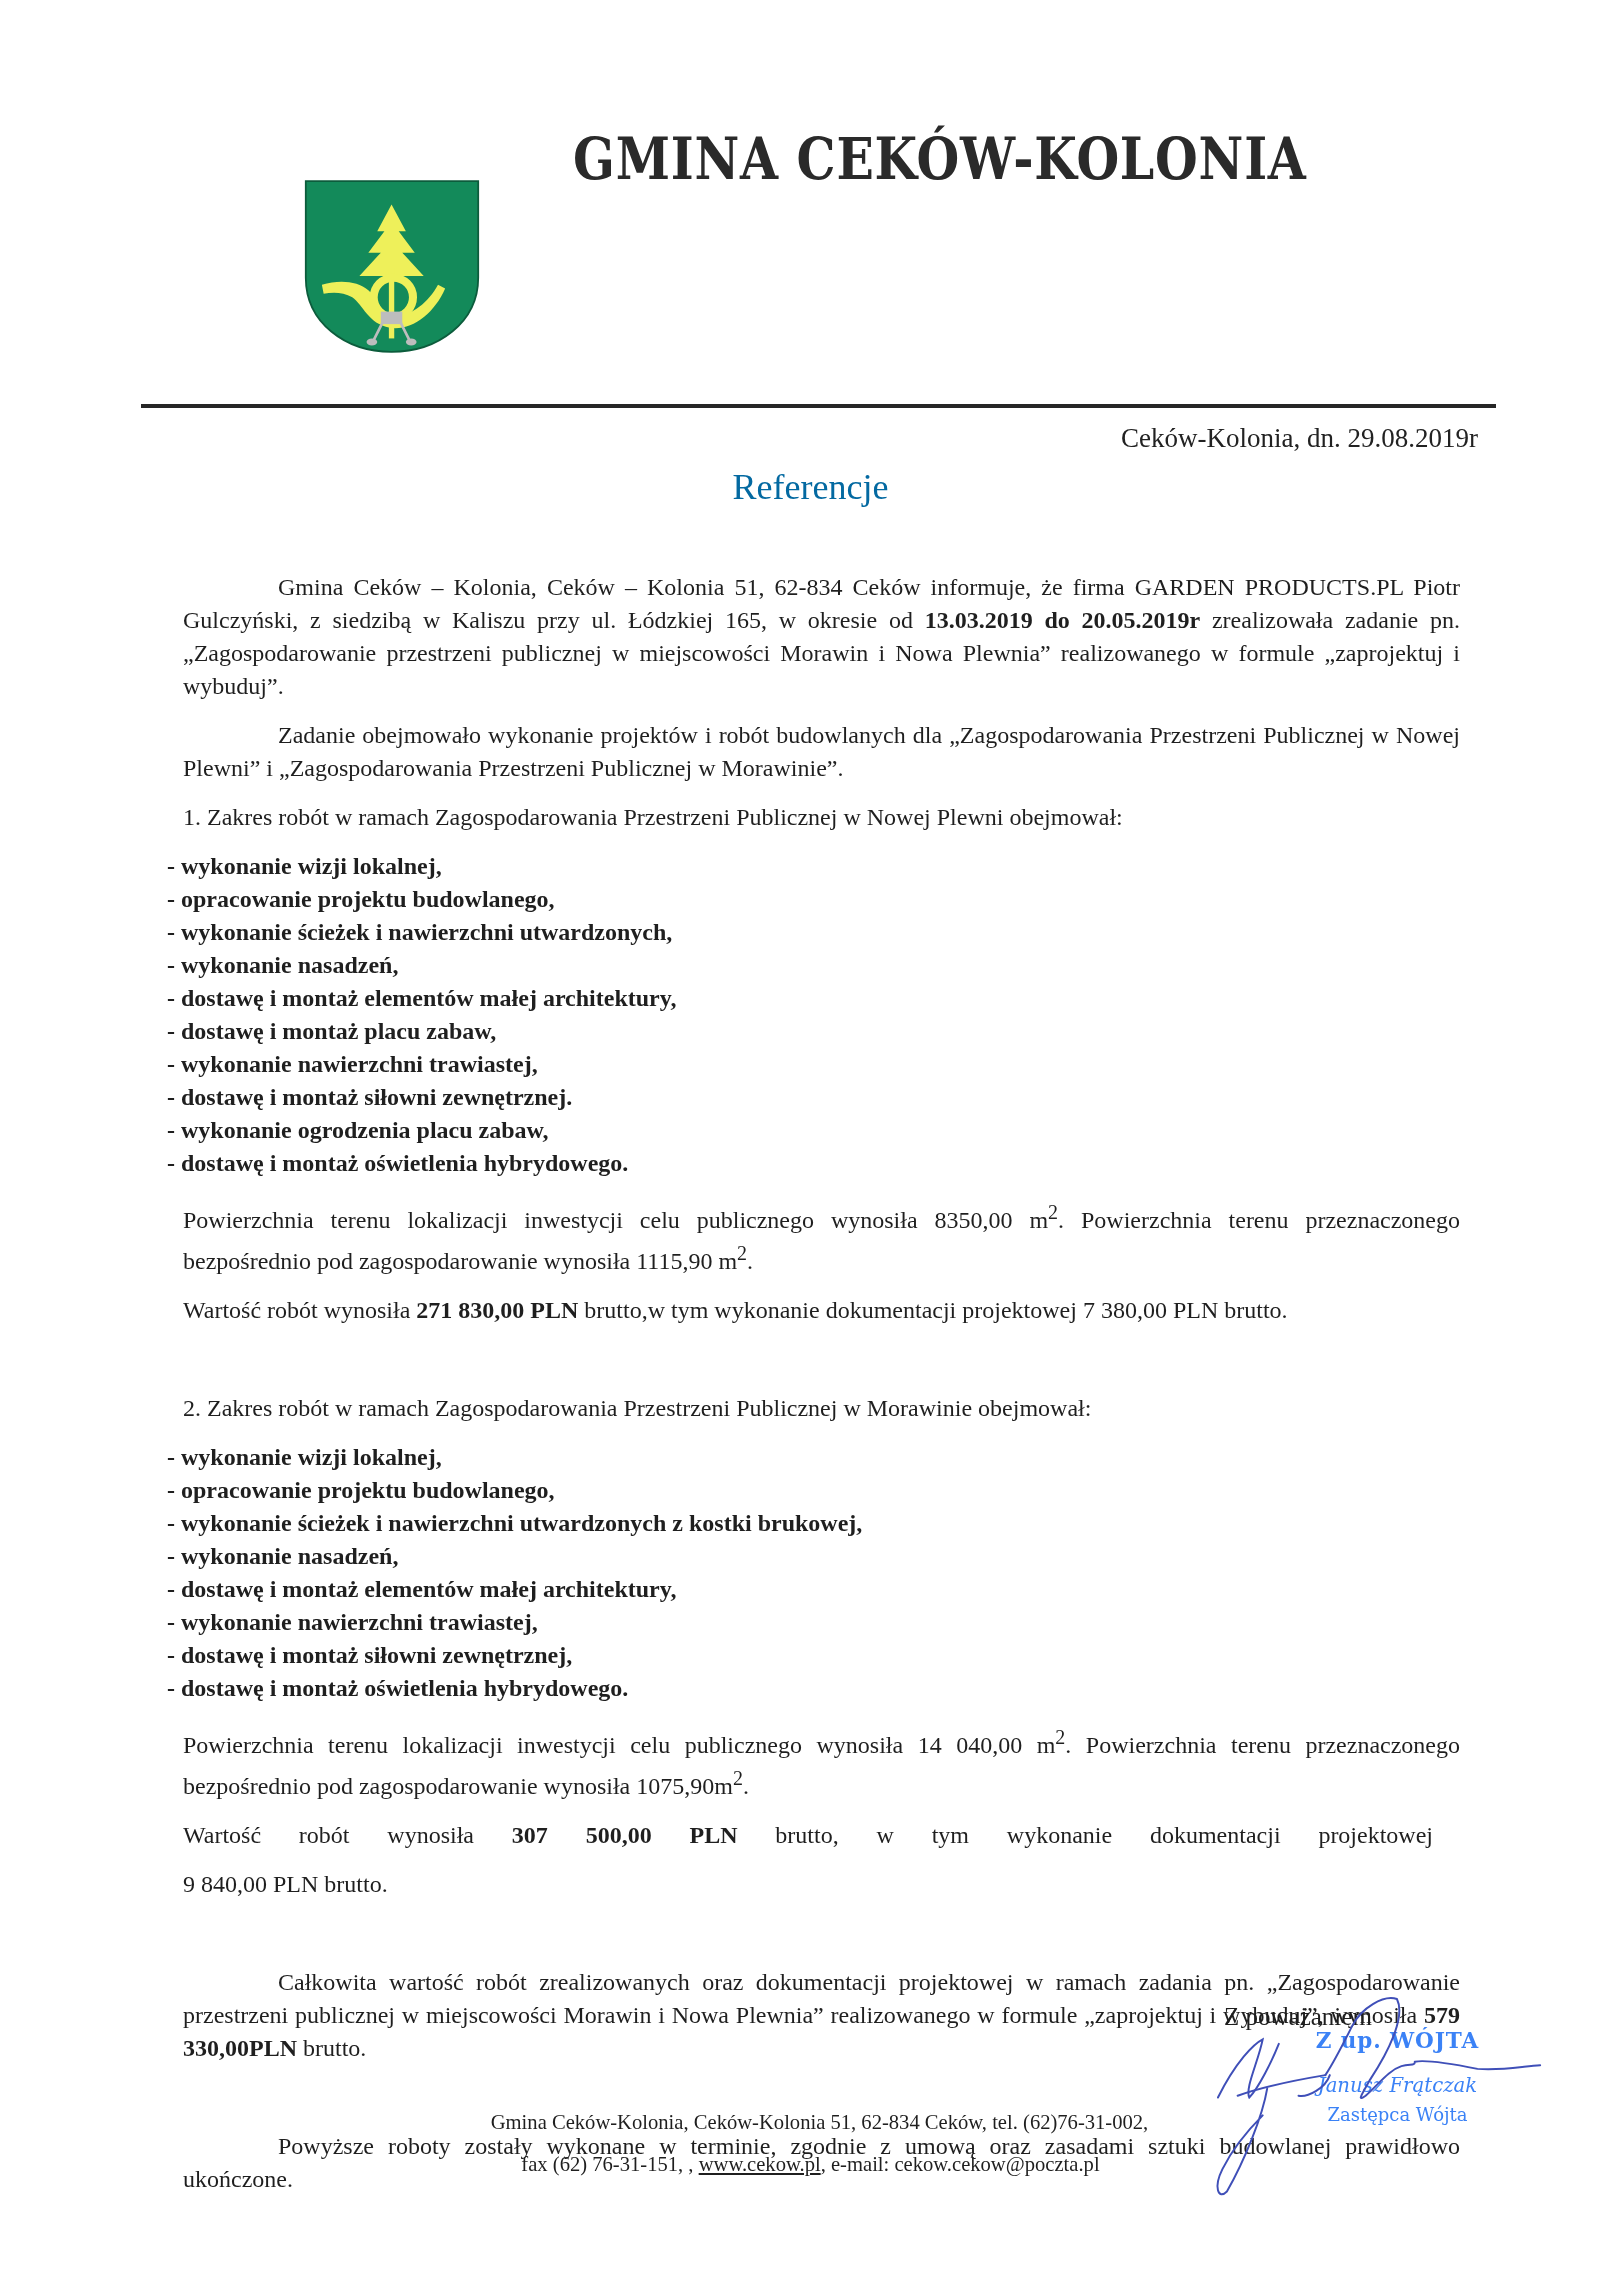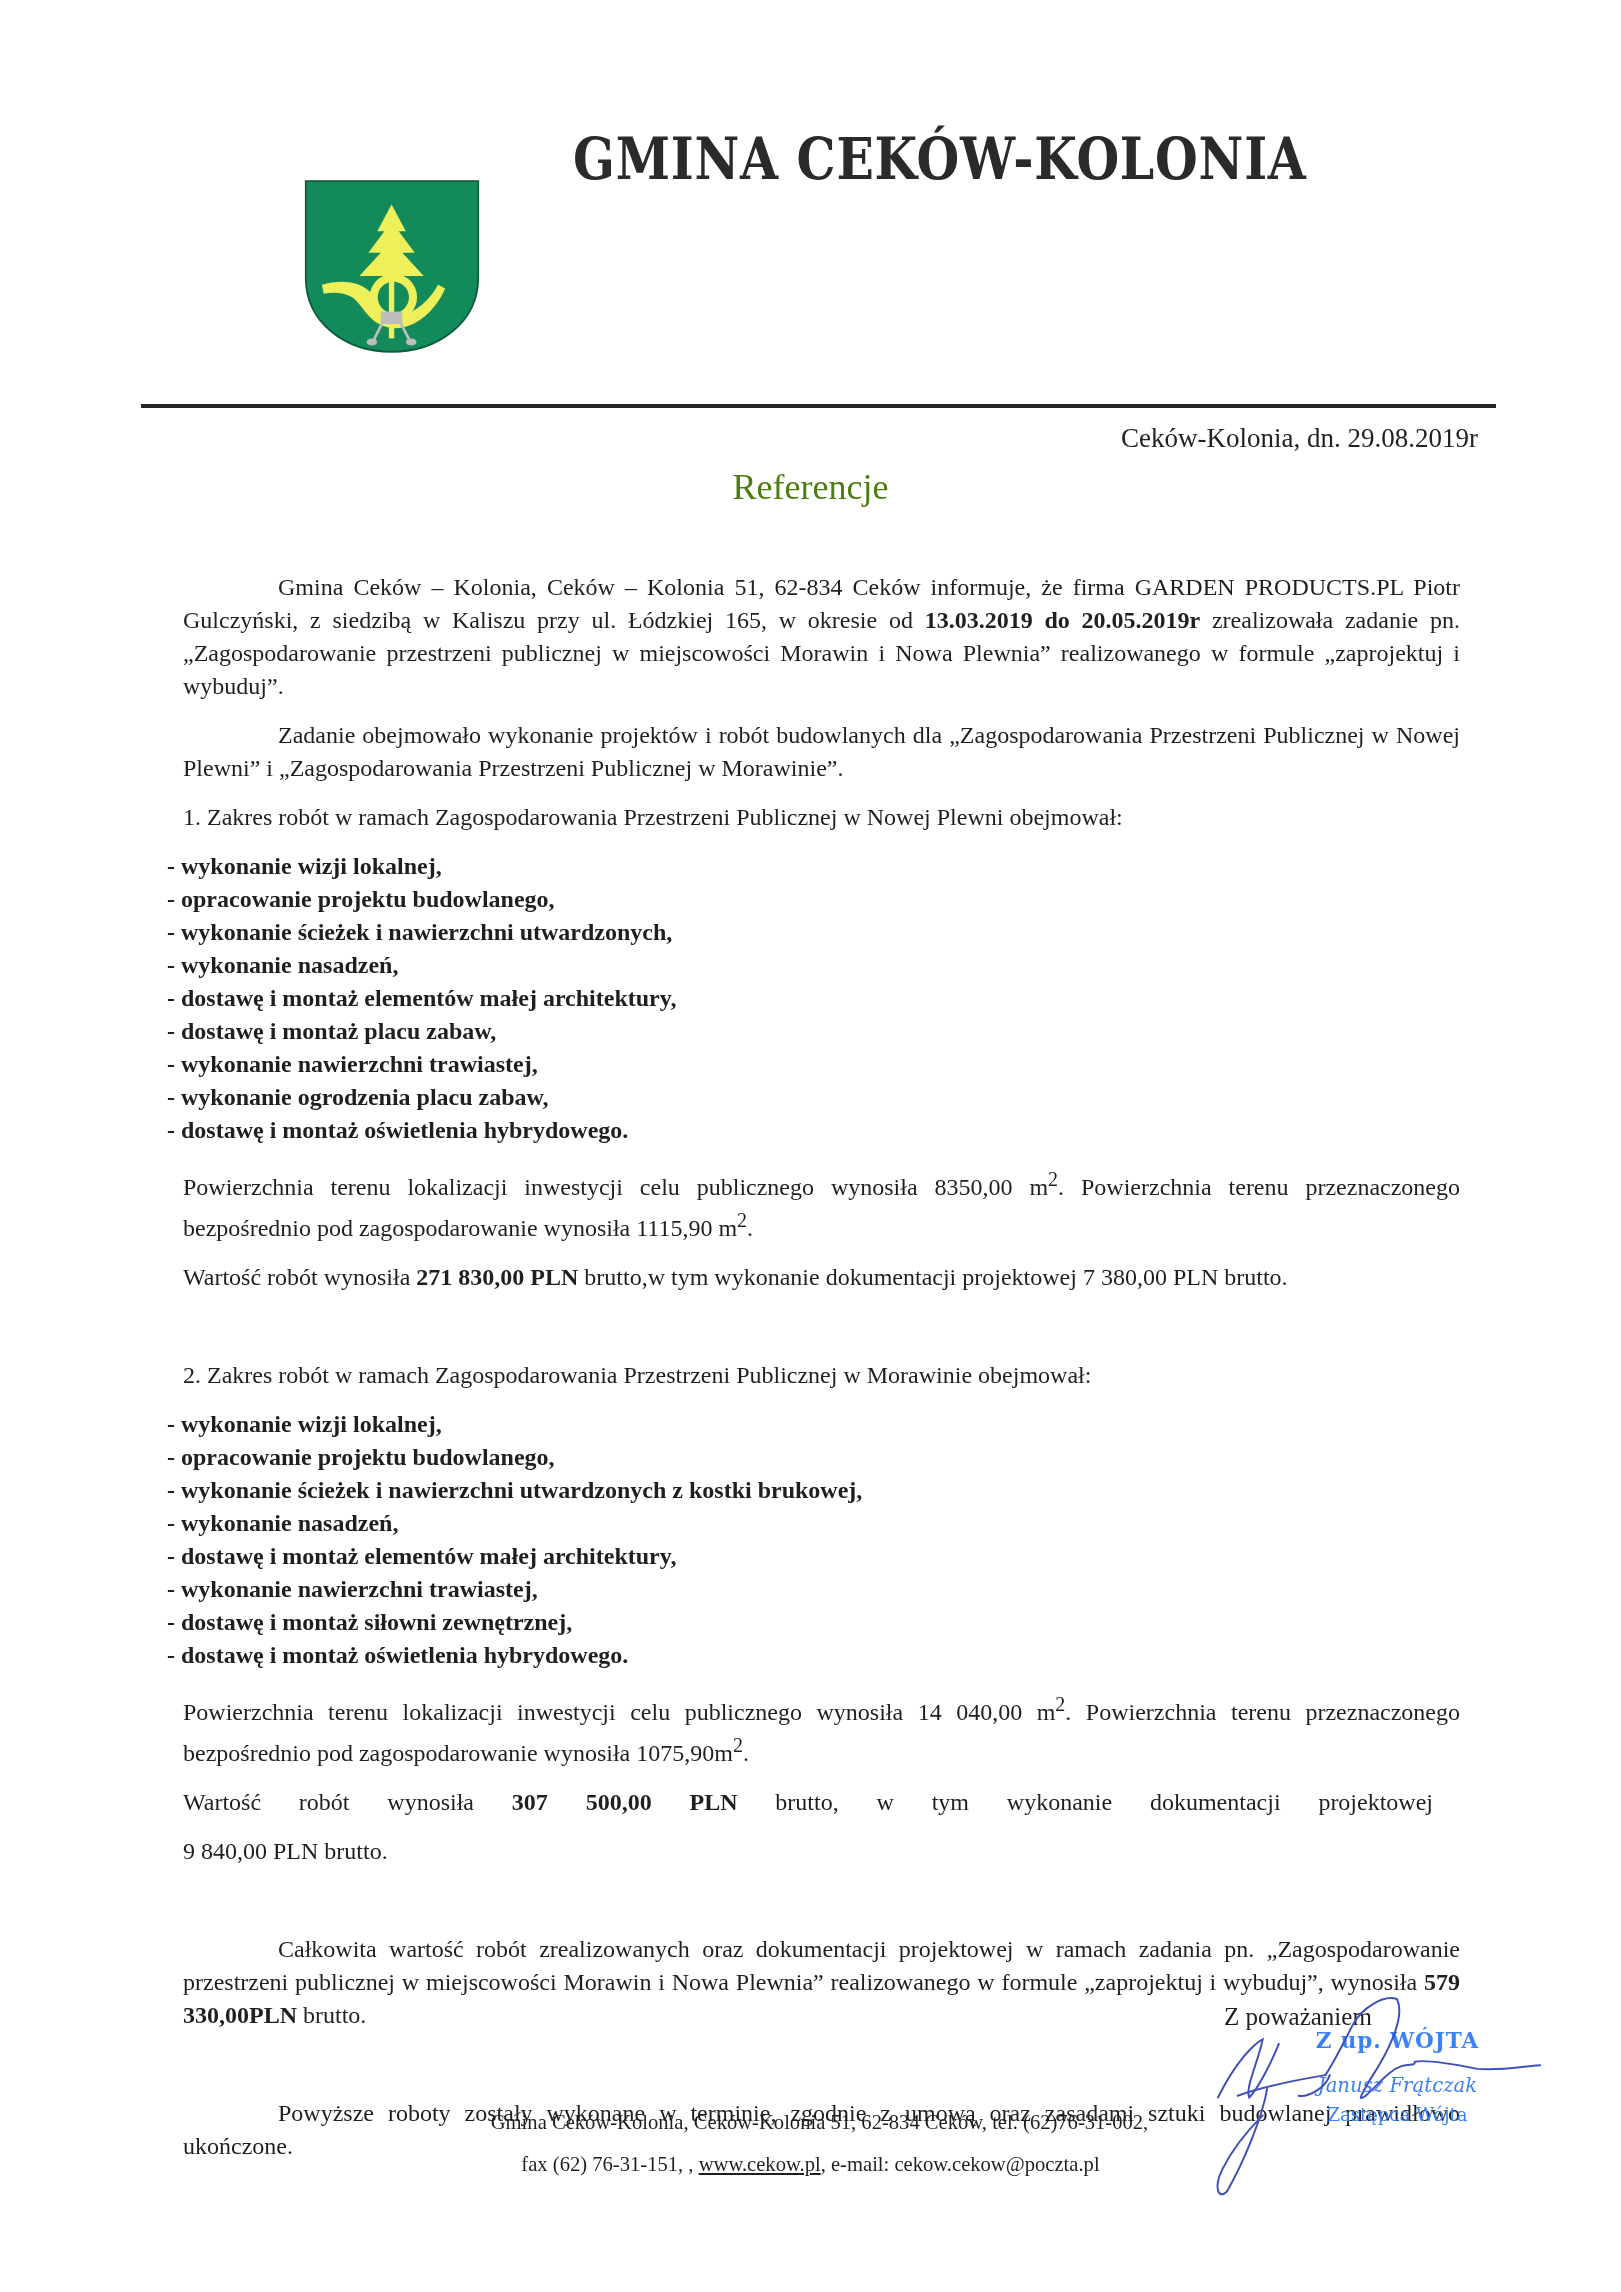--- a/index.html
+++ b/index.html
@@ -4,21 +4,21 @@
 <style>
   html, body { margin: 0; padding: 0; background: #ffffff; }
   body { width: 1621px; height: 2293px; position: relative; overflow: hidden;
          font-family: "Liberation Serif", "DejaVu Serif", serif; color: #1e1e1e; }
   .abs { position: absolute; }
   .crest { left: 304px; top: 179px; width: 176px; height: 175px; }
   .org-title { left: 573px; top: 125px; width: 788px; font-size: 57px; font-weight: bold;
                letter-spacing: 0.9px; color: #2a2a2a; white-space: nowrap; font-family: "DejaVu Serif", serif; transform: scaleX(0.86); transform-origin: left top; }
   .rule { left: 141px; top: 404px; width: 1355px; height: 3.6px; background: #262626; }
   .date-line { right: 143px; top: 423px; font-size: 27px; color: #222; white-space: nowrap; }
-  .doc-title { left: 0; width: 1621px; top: 466px; text-align: center; font-size: 36px; color: #4d7c0f; }
+  .doc-title { left: 0; width: 1621px; top: 466px; text-align: center; font-size: 36px; color: #0369a1; }
   .body { left: 167px; top: 555px; width: 1309px; font-size: 24px; line-height: 33px; color: #1f1f1f; }
   .body p { margin: 16px; text-align: justify; }
   .body .indent { text-indent: 95px; }
   .body .gap { height: 33px; }
   .body .list { margin: 0; padding: 0; list-style: none; font-weight: bold; }
   .body .list li { margin: 0; }
   .body b { font-weight: bold; }
   .body .last-line-justify { text-align-last: justify; }
   .regards { left: 1224px; top: 2003px; font-size: 25px; color: #1e1e1e; white-space: nowrap; }
   .stamp { left: 1290px; top: 2026px; width: 215px; text-align: center; color: #3b82f6; font-family: "DejaVu Serif", serif; }
@@ -63,20 +63,21 @@
 
   <p>1. Zakres robót w ramach Zagospodarowania Przestrzeni Publicznej w Nowej Plewni obejmował:</p>
   <ul class="list">
     <li>- wykonanie wizji lokalnej,</li>
     <li>- opracowanie projektu budowlanego,</li>
     <li>- wykonanie ścieżek i nawierzchni utwardzonych,</li>
     <li>- wykonanie nasadzeń,</li>
     <li>- dostawę i montaż elementów małej architektury,</li>
     <li>- dostawę i montaż placu zabaw,</li>
     <li>- wykonanie nawierzchni trawiastej,</li>
+    <li>- dostawę i montaż siłowni zewnętrznej.</li>
     <li>- wykonanie ogrodzenia placu zabaw,</li>
     <li>- dostawę i montaż oświetlenia hybrydowego.</li>
   </ul>
   <p><span>Powierzchnia terenu lokalizacji inwestycji celu publicznego wynosiła 8350,00 m</span><sup>2</sup><span>. Powierzchnia terenu przeznaczonego bezpośrednio pod zagospodarowanie wynosiła 1115,90 m</span><sup>2</sup><span>.</span></p>
   <p><span>Wartość robót wynosiła </span><b>271 830,00 PLN</b><span> brutto,w tym wykonanie dokumentacji projektowej 7 380,00 PLN brutto.</span></p>
 
   <div class="gap"></div>
 
   <p>2. Zakres robót w ramach Zagospodarowania Przestrzeni Publicznej w Morawinie obejmował:</p>
   <ul class="list">

